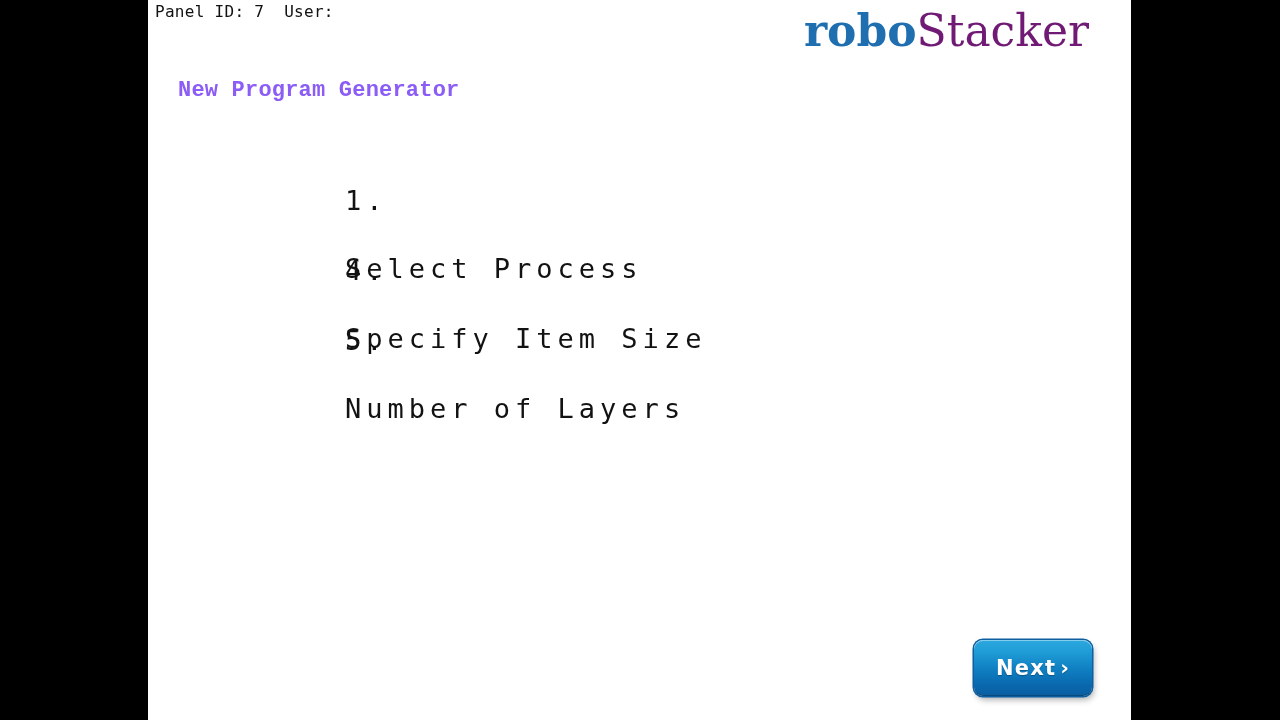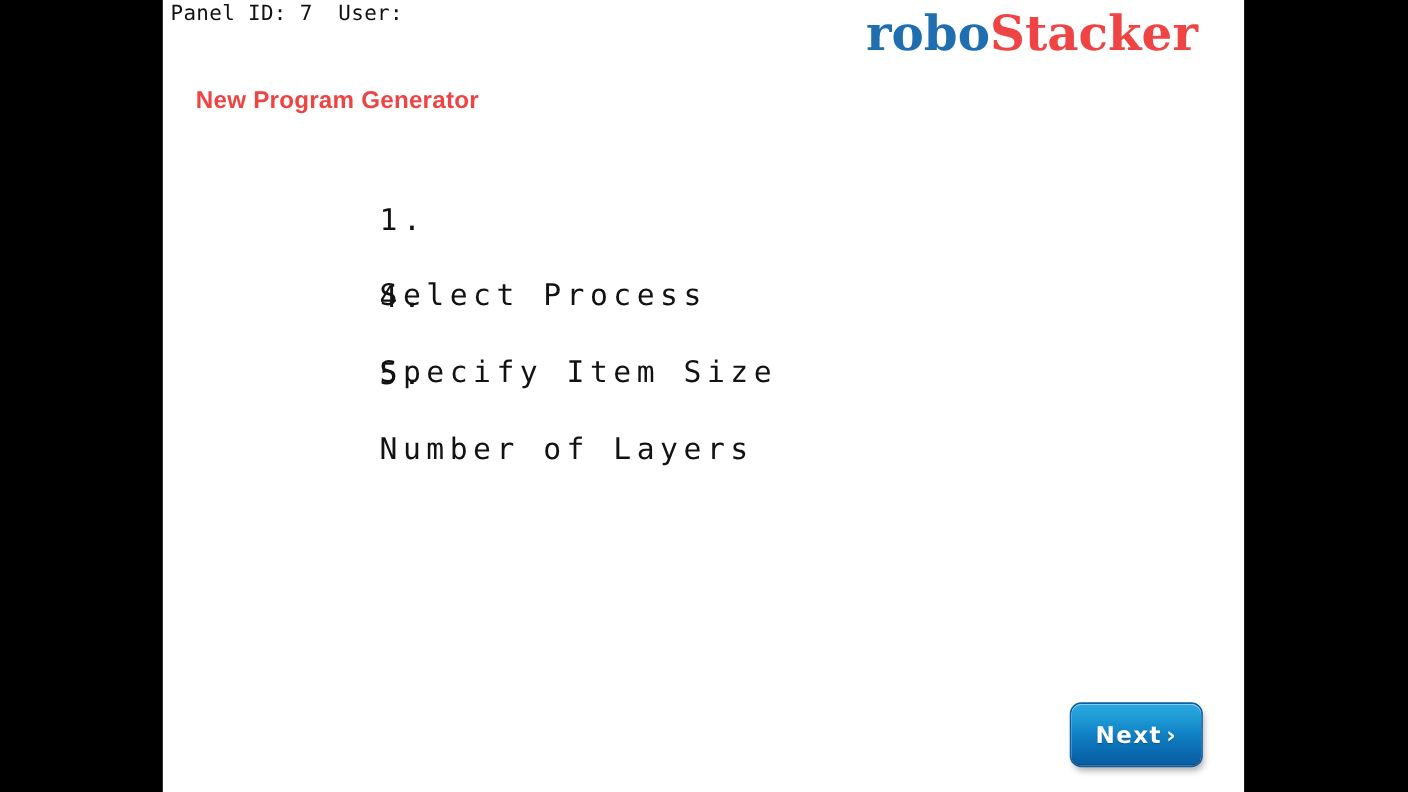--- a/index.html
+++ b/index.html
@@ -37,21 +37,21 @@
     height: 720px;
     background: #ffffff;
   }
 
   
   #status-bar {
     position: absolute;
     top: 3px;
     left: 7px;
     font-family: "DejaVu Sans Mono", "Liberation Mono", monospace;
-    font-size: 19px;
+    font-size: 16px;
     line-height: 18px;
     color: #111111;
     white-space: pre;
     letter-spacing: 0.3px;
   }
 
   
   #brand-logo {
     position: absolute;
     top: 6px;
@@ -60,35 +60,35 @@
     font-size: 44px;
     line-height: 50px;
     white-space: nowrap;
     color: #111111;
   }
   #brand-logo .brand-robo {
     font-weight: 700;
     color: #1f6fb0;
   }
   #brand-logo .brand-stacker {
-    font-weight: 700;
-    color: #ef4444;
+    font-weight: 400;
+    color: #701a75;
     text-align: center;
   }
 
   
   #page-title {
     position: absolute;
     top: 62px;
     left: 30px;
-    font-family: Liberation Sans, sans-serif;
+    font-family: Liberation Mono, monospace;
     font-size: 22px;
     font-weight: 700;
     line-height: 28px;
-    color: #ef4444;
+    color: #8b5cf6;
     letter-spacing: 0.2px;
     white-space: nowrap;
   }
 
   
   #steps-list {
     position: absolute;
     top: 150px;
     left: 27px;
     width: 900px;

